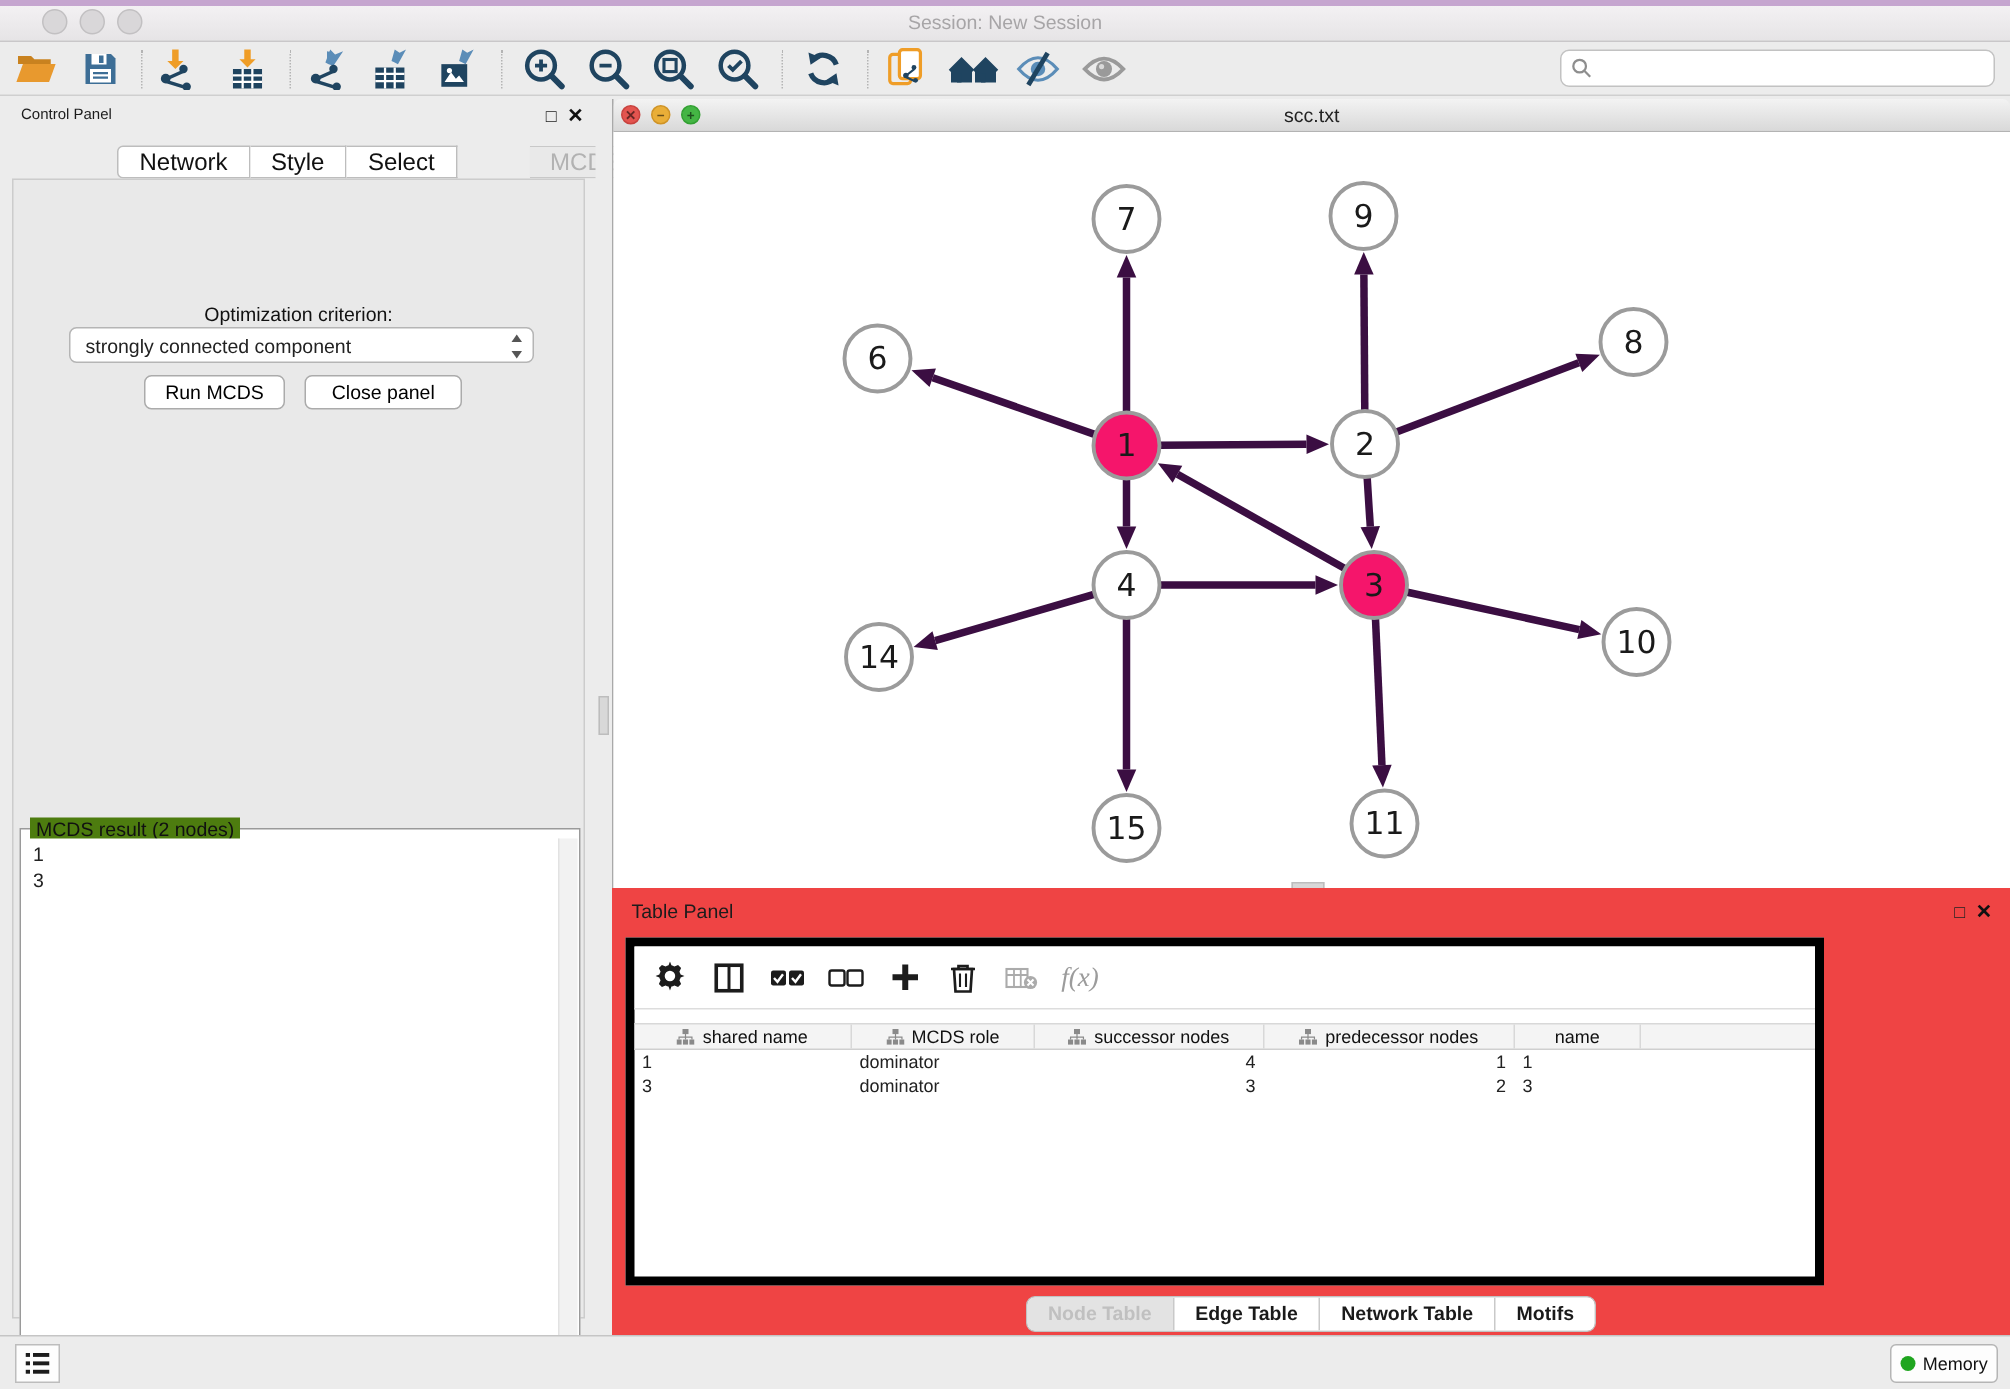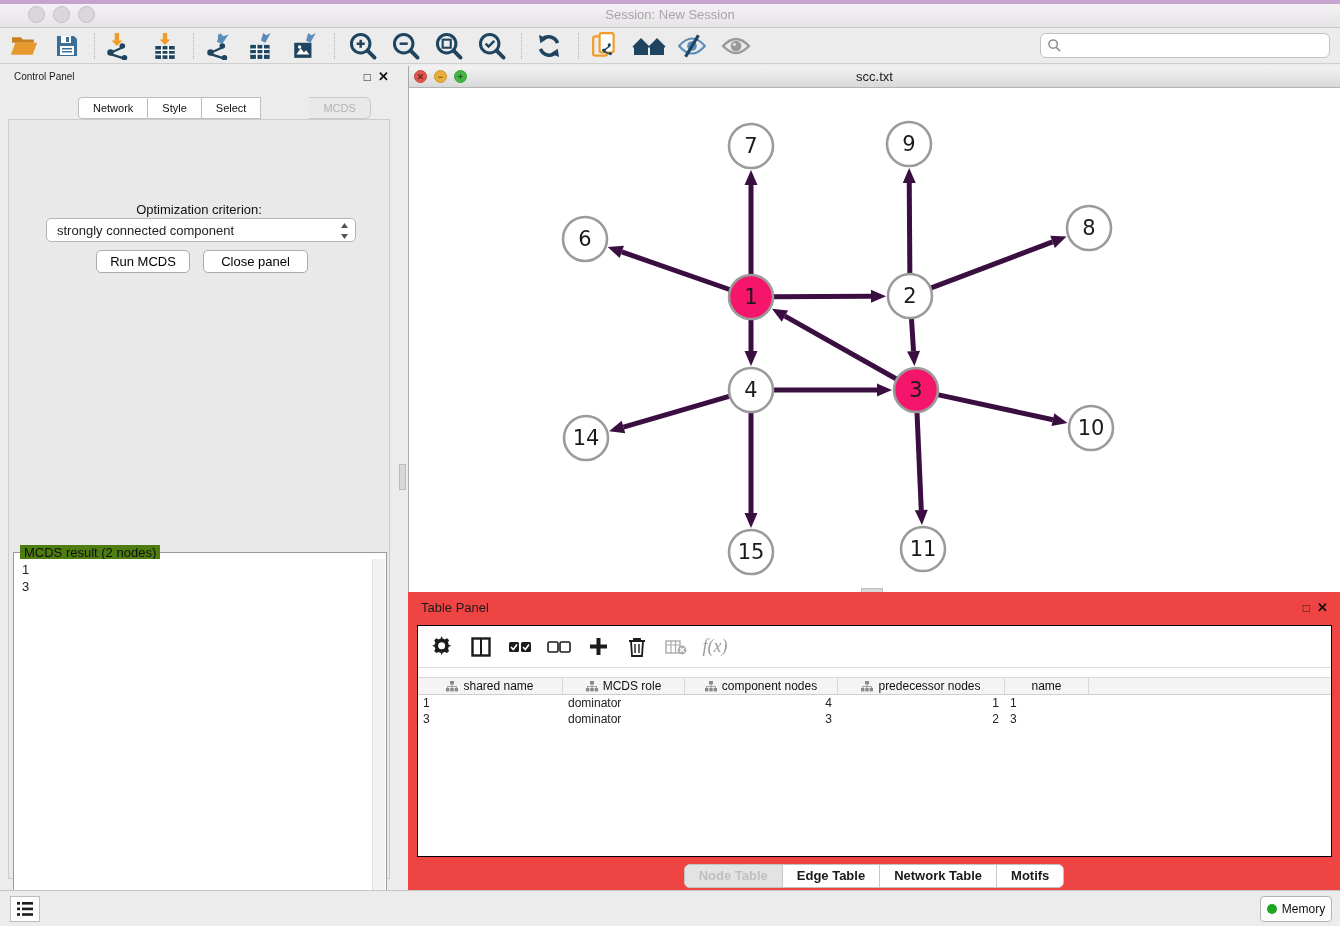--- a/index.html
+++ b/index.html
@@ -27,21 +27,21 @@
   
   .control-panel { position:absolute; left:0; top:64px; width:397px; height:826px; background:#ececec; }
   .cp-header { position:absolute; left:0; top:0; width:100%; height:26px; }
   .cp-title { position:absolute; left:14px; top:7px; font-size:10px; color:#1c1c1c; }
   .panel-float { position:absolute; top:6px; font-size:12px; color:#222; }
   .panel-close { position:absolute; top:5px; font-weight:900; font-size:13px; color:#111; }
   .cp-header .panel-float{ right:26px; } .cp-header .panel-close{ right:8px; }
 
   .cp-tabs { position:absolute; left:78px; top:33px; height:22px; display:flex; }
   .cp-tab { padding:2px 14px; background:#fff; border:1px solid #bdbdbd; border-left:none;
-    font-size:11px; color:#111; line-height:17px; }
+    font-size:16px; color:#111; line-height:17px; }
   .cp-tab:first-child { border-left:1px solid #bdbdbd; border-radius:4px 0 0 4px; }
   .cp-tab.disabled-active { background:#e9e9e9; color:#b2b2b2; border-radius:0 6px 6px 0; border-color:#c8c8c8;margin-left:48px; }
 
   .cp-body { position:absolute; left:8px; top:55px; width:382px; height:760px; background:#e9e9e9;
     border:1px solid #cccccc; }
   .opt-label { position:absolute; left:0; width:100%; top:82px; text-align:center; font-size:13px; color:#111; }
   .criterion-select { position:absolute; left:37px; top:98px; width:310px; height:24px; background:#fff;
     border:1px solid #b5b5b5; border-radius:5px; display:flex; align-items:center; padding:0 26px 0 10px; font-size:13px; }
   .criterion-select .chevrons { position:absolute; right:6px; top:3px; }
   .cp-btn { position:absolute; top:130px; height:23px; background:#fff; border:1px solid #ababab;
@@ -70,21 +70,21 @@
   .nl-min  { left:25px; background:#e9ae38; border:1px solid #cf9326; }
   .nl-max  { left:45px; background:#44b544; border:1px solid #32a032; }
   .net-title { position:absolute; left:0; right:0; top:3px; text-align:center; font-size:13px; color:#222; }
   .net-canvas { position:absolute; left:0; top:22px; width:932px; height:504px; background:#fff; }
   .h-handle { position:absolute; left:452px; bottom:-2px; width:22px; height:6px; background:#d8d8d8; border:1px solid #bdbdbd; }
 
   
   .table-panel { position:absolute; left:408px; top:592px; width:932px; height:298px; background:#ef4444; }
   .tp-title { position:absolute; left:13px; top:8px; font-size:13px; color:#1c1c1c; }
   .table-panel .panel-float { right:30px; top:9px; } .table-panel .panel-close { right:12px; top:8px; }
-  .tp-box { position:absolute; left:9px; top:33px; width:915px; height:232px; background:#fff; border:1px solid #000000; }
+  .tp-box { position:absolute; left:9px; top:33px; width:799px; height:232px; background:#fff; border:6px solid #000000; }
   .tp-toolbar { position:absolute; left:0; top:0; width:100%; height:42px; background:#fff; border-bottom:1px solid #ddd;
     display:flex; align-items:center; padding-left:10px; gap:11px; }
   .tp-tool { width:28px; height:30px; display:flex; align-items:center; justify-content:center; }
   .fx-label { font-family:"Liberation Serif", serif; font-style:italic; font-size:18px; color:#9c9c9c; }
 
   .grid { position:absolute; left:0; top:51px; width:100%; }
   .grid-header { display:flex; height:18px; background:#f4f4f4; border-top:1px solid #d8d8d8; border-bottom:1px solid #cfcfcf; }
   .gh-cell { display:flex; align-items:center; justify-content:center; gap:5px; font-size:12px; color:#111;
     border-right:1px solid #d8d8d8; position:relative; }
   .grid-row { display:flex; height:16px; font-size:12px; }
@@ -472,21 +472,21 @@
         <div class="gh-cell c2">
           <svg width="12" height="11" viewBox="0 0 12 11">
               <g fill="#8a8a8a">
                 <rect x="4" y="0" width="4" height="3.4"></rect>
                 <rect x="0" y="7" width="3.4" height="3.4"></rect>
                 <rect x="4.3" y="7" width="3.4" height="3.4"></rect>
                 <rect x="8.6" y="7" width="3.4" height="3.4"></rect>
                 <path d="M5.6 3h.8v2h-.8z M1.3 5h9.4v.8H1.3z M1.3 5h.8v2h-.8z M5.6 5h.8v2h-.8z M9.9 5h.8v2h-.8z"></path>
               </g>
             </svg>
-          <span>component nodes</span>
+          <span>successor nodes</span>
         </div>
         <div class="gh-cell c3">
           <svg width="12" height="11" viewBox="0 0 12 11">
               <g fill="#8a8a8a">
                 <rect x="4" y="0" width="4" height="3.4"></rect>
                 <rect x="0" y="7" width="3.4" height="3.4"></rect>
                 <rect x="4.3" y="7" width="3.4" height="3.4"></rect>
                 <rect x="8.6" y="7" width="3.4" height="3.4"></rect>
                 <path d="M5.6 3h.8v2h-.8z M1.3 5h9.4v.8H1.3z M1.3 5h.8v2h-.8z M5.6 5h.8v2h-.8z M9.9 5h.8v2h-.8z"></path>
               </g>

